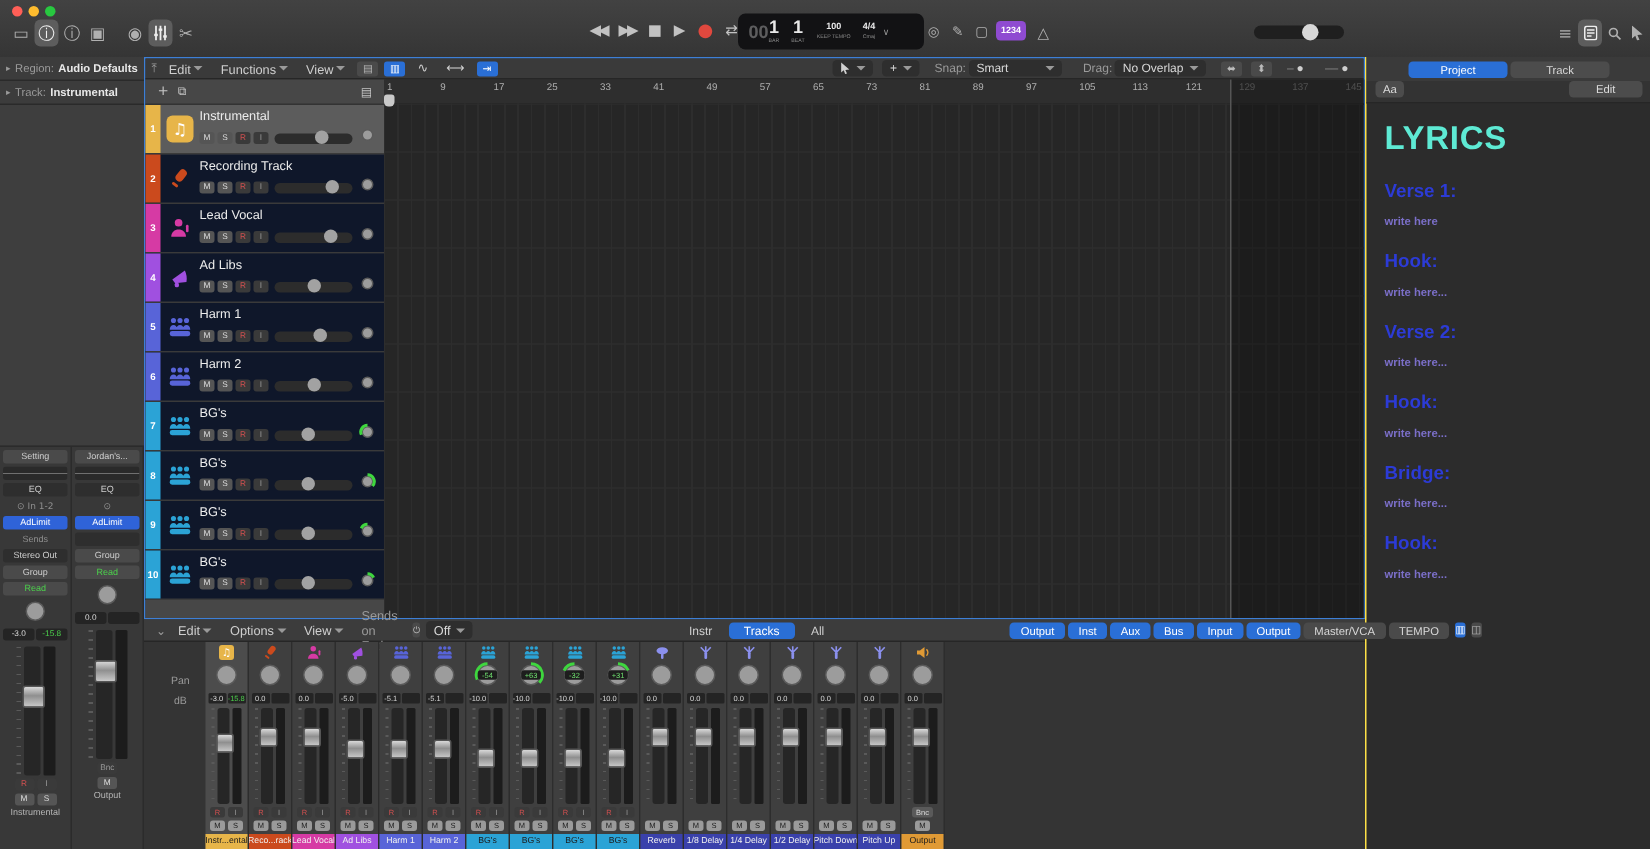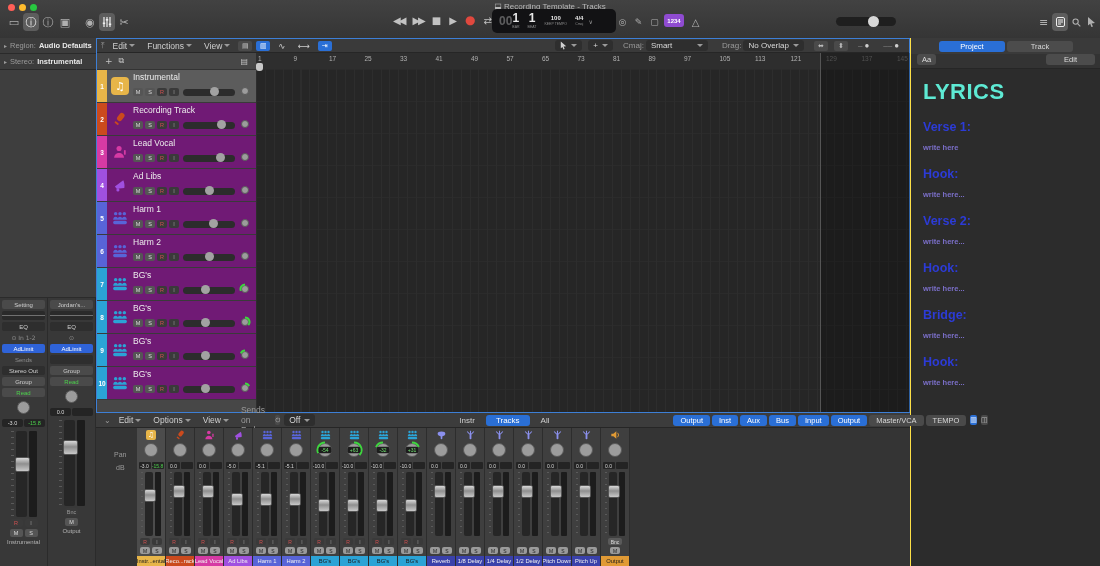--- a/index.html
+++ b/index.html
@@ -85,21 +85,21 @@
   .mini-tg{width:14px;height:10px;border-radius:2px;background:#4a4a4a;display:flex;
            align-items:center;justify-content:center;color:#bbb;font-size:7px;}
   .mini-tg.blue{background:#2a6fd6;color:#fff;}
   .arr-right{margin-left:auto;display:flex;align-items:center;gap:6px;padding-right:6px;font-size:8px;}
   .drop{background:#2e2e2e;border-radius:3px;padding:1px 5px;display:flex;gap:4px;align-items:center;
         color:#d8d8d8;}
   .hdr-col{position:absolute;left:0;top:14px;width:159px;height:359px;background:#474747;
            border-right:1px solid #2a2a2a;}
   .hdr-tools{height:16px;border-bottom:1px solid #333;display:flex;align-items:center;gap:6px;
              padding-left:8px;color:#c5c5c5;font-size:9px;}
-  .track-row{position:relative;height:32px;background:#701a75;border-bottom:1px solid #3a3a3a;
+  .track-row{position:relative;height:32px;background:#0f172a;border-bottom:1px solid #3a3a3a;
              display:flex;align-items:stretch;}
   .track-row.sel{background:#5c5c5c;}
   .t-stripe{width:10px;display:flex;align-items:center;justify-content:center;color:#fff;
             font-size:6.5px;font-weight:bold;}
   .t-icon{width:26px;display:flex;align-items:center;justify-content:center;}
   .t-icon svg{width:16px;height:16px;}
   .t-icon .notebox{width:18px;height:18px;border-radius:4px;display:flex;align-items:center;
                    justify-content:center;color:#fff;font-size:11px;}
   .t-main{flex:1;padding-top:2px;}
   .t-name{font-size:8.5px;color:#ececec;line-height:10px;}
@@ -173,21 +173,20 @@
 </style>
 </head>
 <body>
 
 <div class="app">
 
   <div class="topbar">
     <div class="tl" style="left:8px;background:#ff5f57"></div>
     <div class="tl" style="left:19px;background:#febc2e"></div>
     <div class="tl" style="left:30px;background:#28c840"></div>
-    <div class="win-title">⬓ <span>Recording Template - Tracks</span></div>
 
     <div class="tb-btn ic" style="left:6px;width:16px">▭</div>
     <div class="tb-btn ic active" style="left:23px;width:16px">ⓘ</div>
     <div class="tb-btn ic" style="left:40px;width:16px">ⓘ</div>
     <div class="tb-btn ic" style="left:57px;width:16px">▣</div>
     <div class="tb-btn ic" style="left:82px;width:16px">◉</div>
     <div class="tb-btn active" style="left:99px;width:16px">
       <svg width="10" height="10" viewBox="0 0 10 10">
           <g stroke="#eee" stroke-width="1.2">
             <line x1="2" y1="0" x2="2" y2="10"></line>
@@ -268,21 +267,21 @@
   </div>
 
   <div id="inspector" class="abs">
     <div class="insp-hd">
       <span class="ic" style="font-size:6px">▸</span>
       <span>Region:</span>
         <b>Audio Defaults</b>
     </div>
     <div class="insp-hd">
       <span class="ic" style="font-size:6px">▸</span>
-      <span>Stereo:</span>
+      <span>Track:</span>
         <b>Instrumental</b>
     </div>
     <div class="strips" id="inspStrips">
         <div class="mini-strip">
           <div class="ms-row">Setting</div>
           <div class="eq-thumb"></div>
           <div class="ms-row dark">EQ</div>
           <div class="ms-row dim ic">⊙ In 1-2</div>
           <div class="ms-row blue">AdLimit</div>
           <div class="ms-row dim">Sends</div>
@@ -376,21 +375,21 @@
             <svg width="7" height="9" viewBox="0 0 9 10">
               <path d="M1 0 8 6 4.6 6.4 6 9.5 4.4 10 3.2 6.8 1 8.6z" fill="#d0d0d0"></path>
             </svg>
             <span class="caret"></span>
           </div>
           <div class="drop">
             <span style="font-size:8px">+</span>
             <span class="caret"></span>
           </div>
           <div class="menu-item">
-            <span style="color:#9a9a9a">Cmaj:</span>
+            <span style="color:#9a9a9a">Snap:</span>
             <div class="drop" style="width: 52px;">Smart<span class="caret" style="margin-left:auto"></span></div>
           </div>
           <div class="menu-item">
             <span style="color:#9a9a9a">Drag:</span>
             <div class="drop">No Overlap<span class="caret"></span></div>
           </div>
           <div class="mini-tg ic">⬌</div>
           <div class="mini-tg ic">⬍</div>
           <div class="menu-item">
             <span style="color:#888">‒</span>

